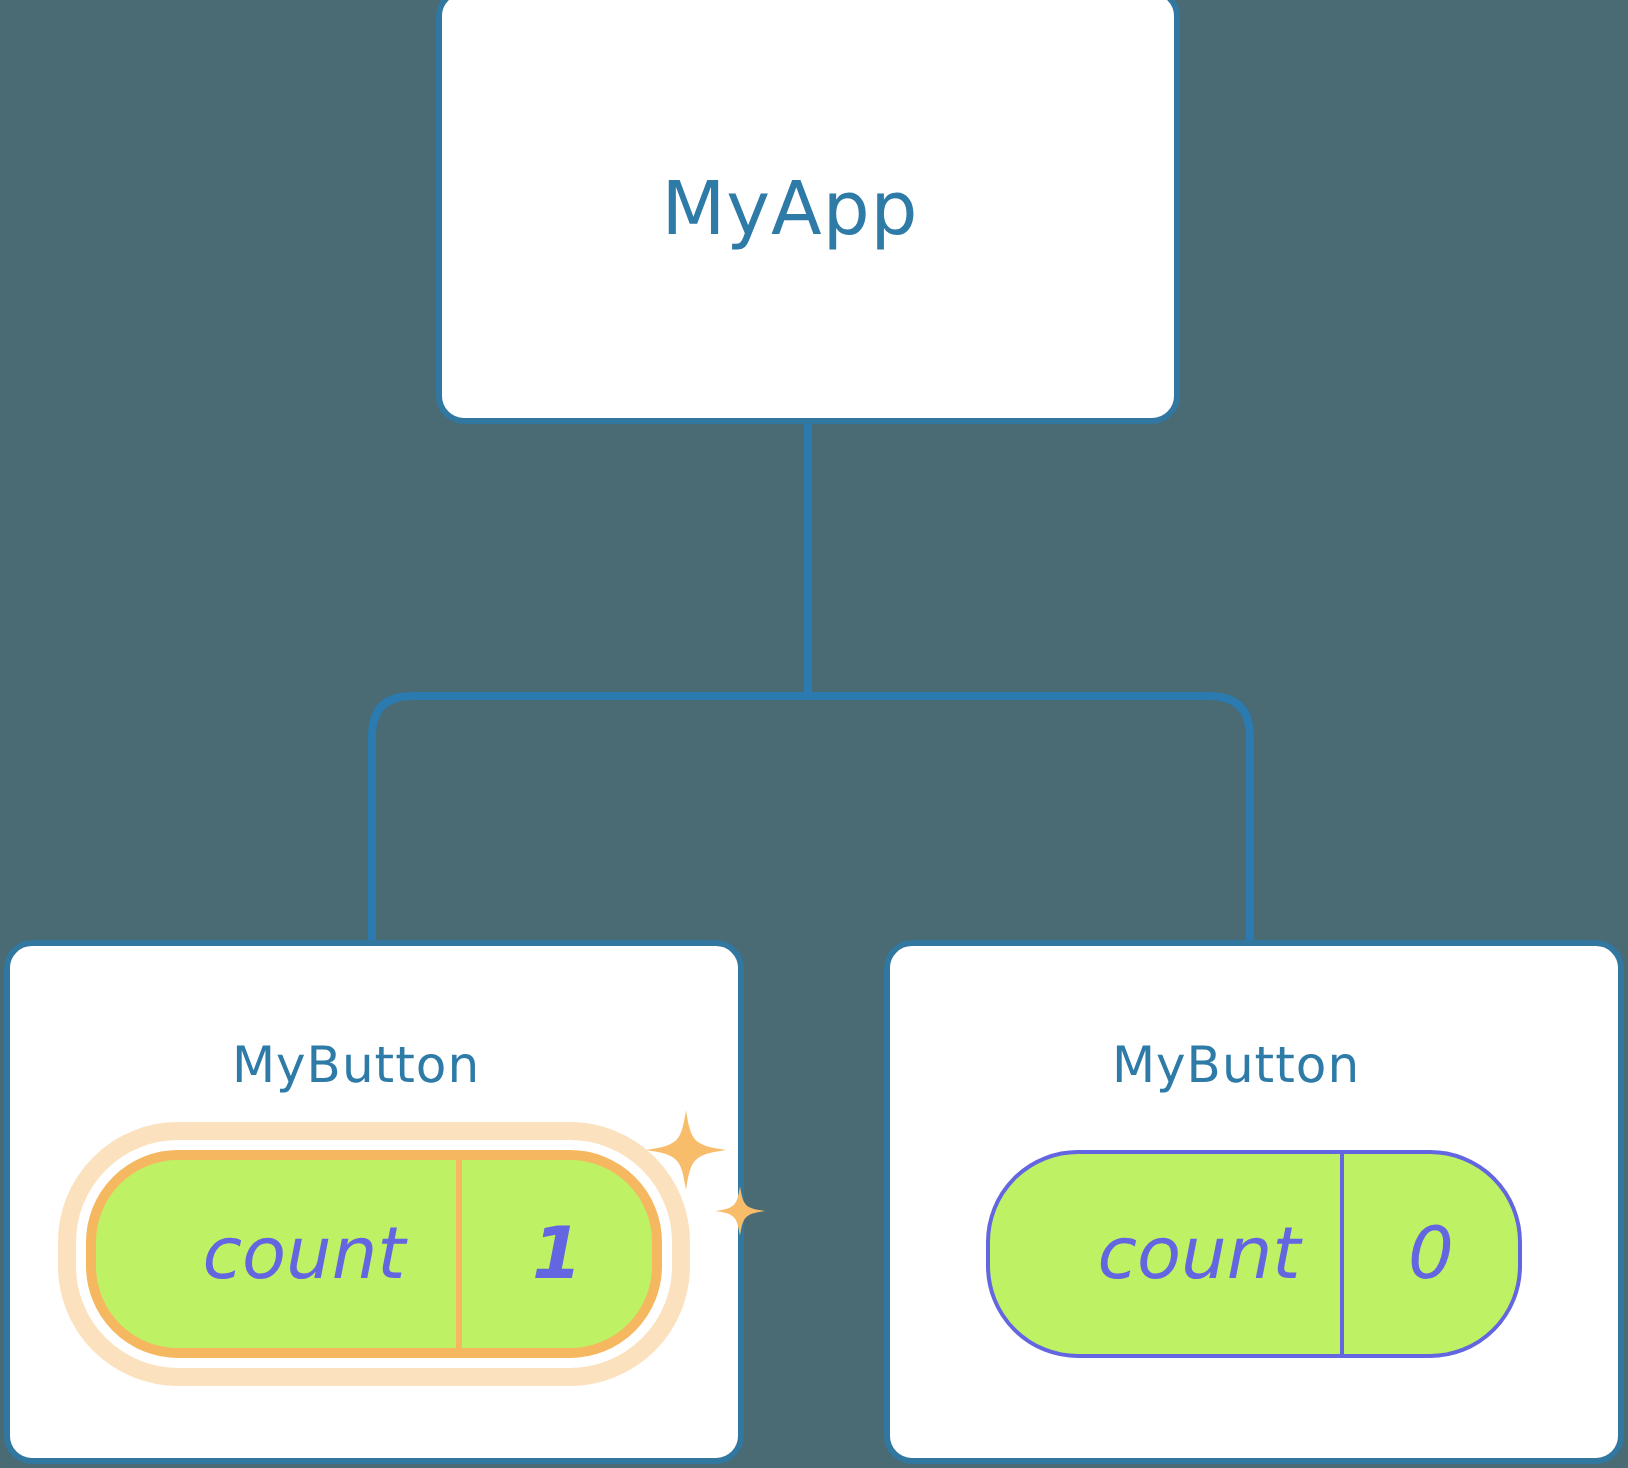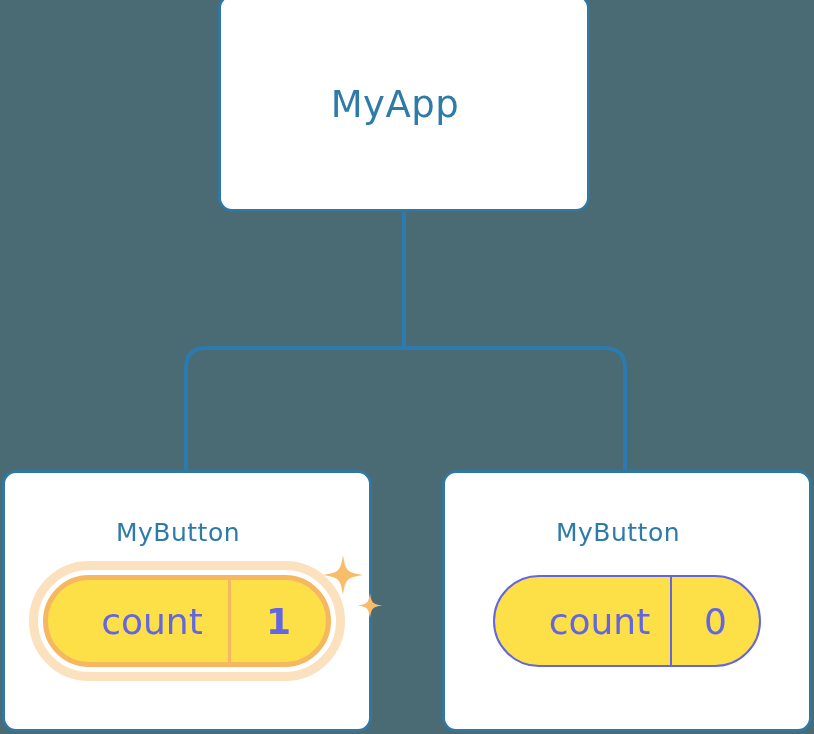--- a/index.html
+++ b/index.html
@@ -86,25 +86,26 @@
   }
   .pill-positioner {
     position: relative;
     display: inline-flex;
   }
 
   .pill {
     position: relative;
     display: flex;
     align-items: stretch;
-    height: 92px;
+    height: 104px;
     border-radius: 46px;
     box-sizing: border-box;
-    background: #fde047;
+    background: #bef264;
     z-index: 2;
+    font-style: italic;
   }
   .pill.plain {
     border: 2px solid #6366e0;
     width: 268px;
   }
   .pill.highlighted {
     border: 5px solid #f5b860;
     width: 288px;
   }
 

